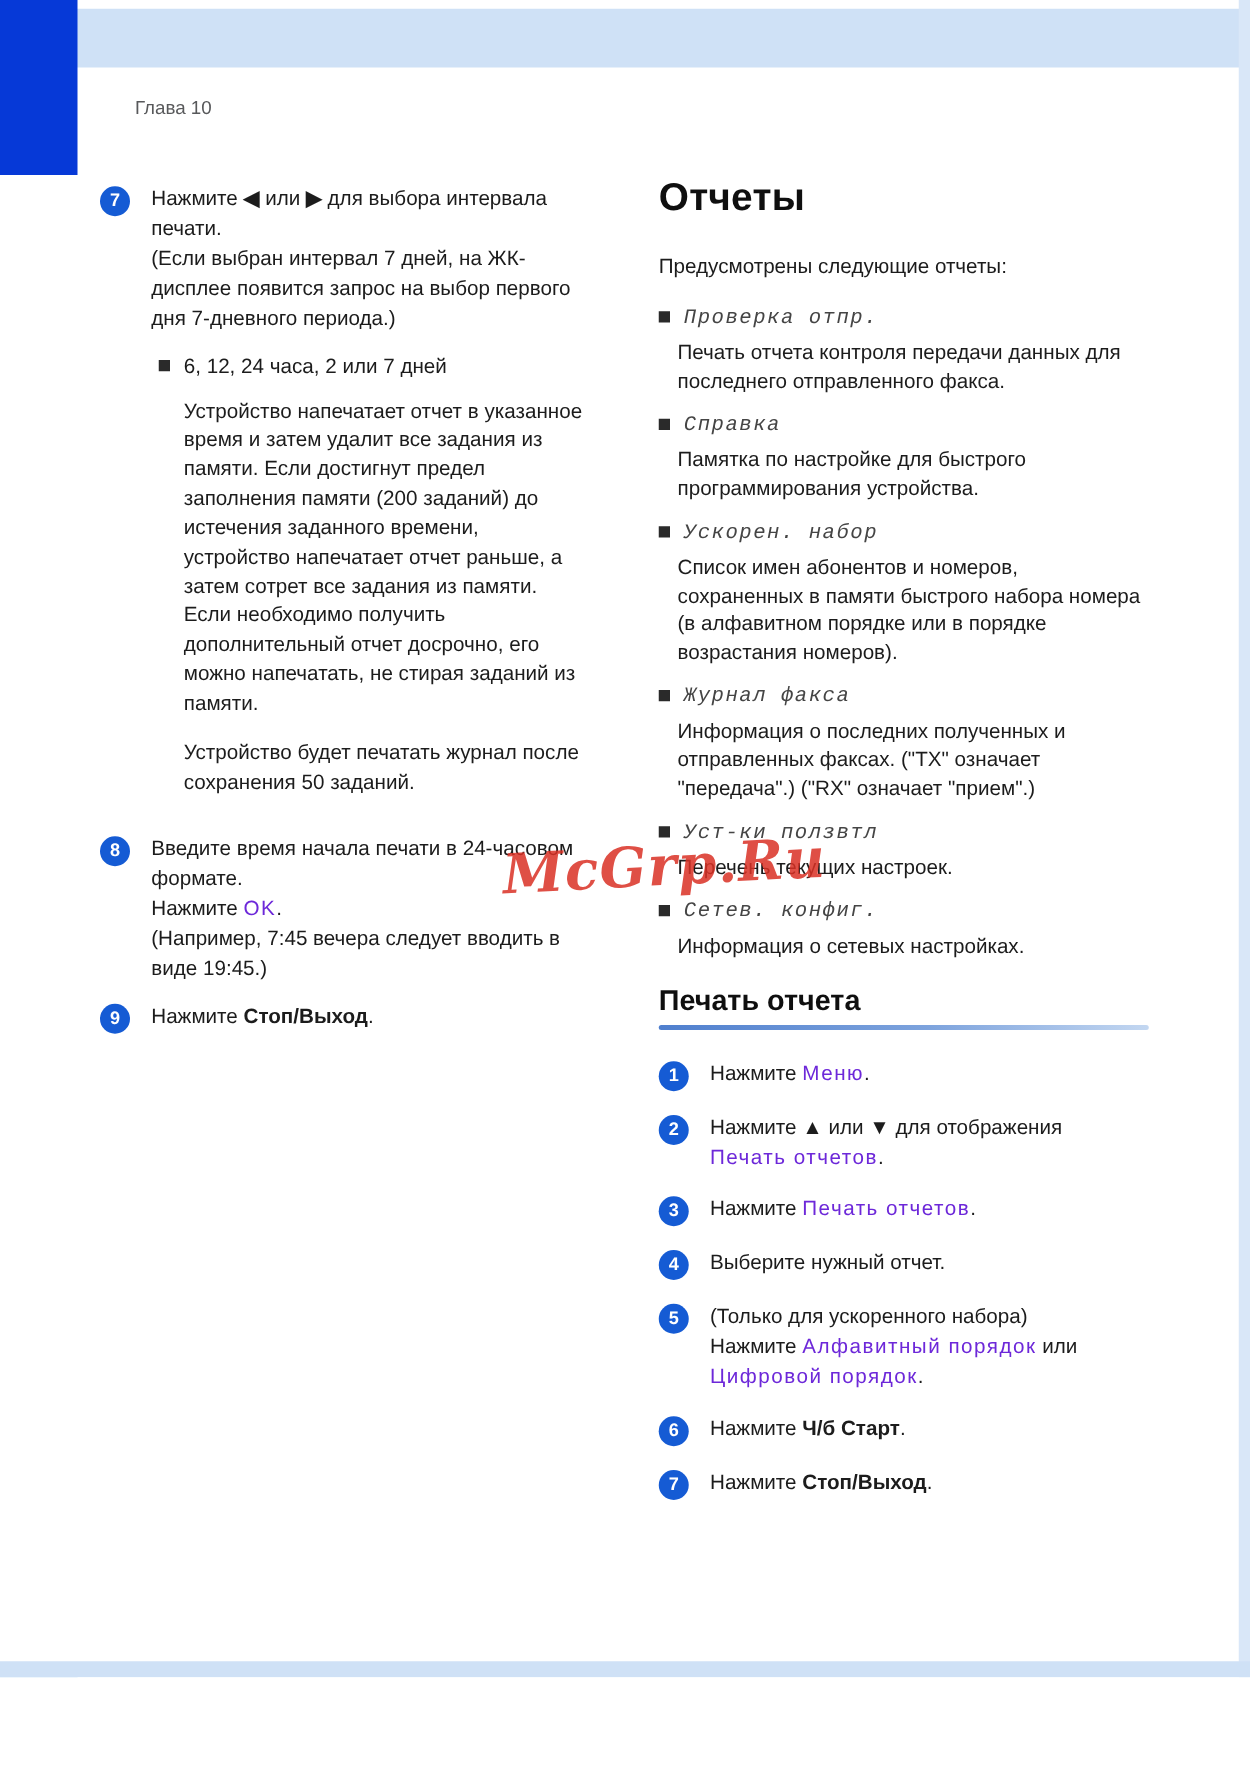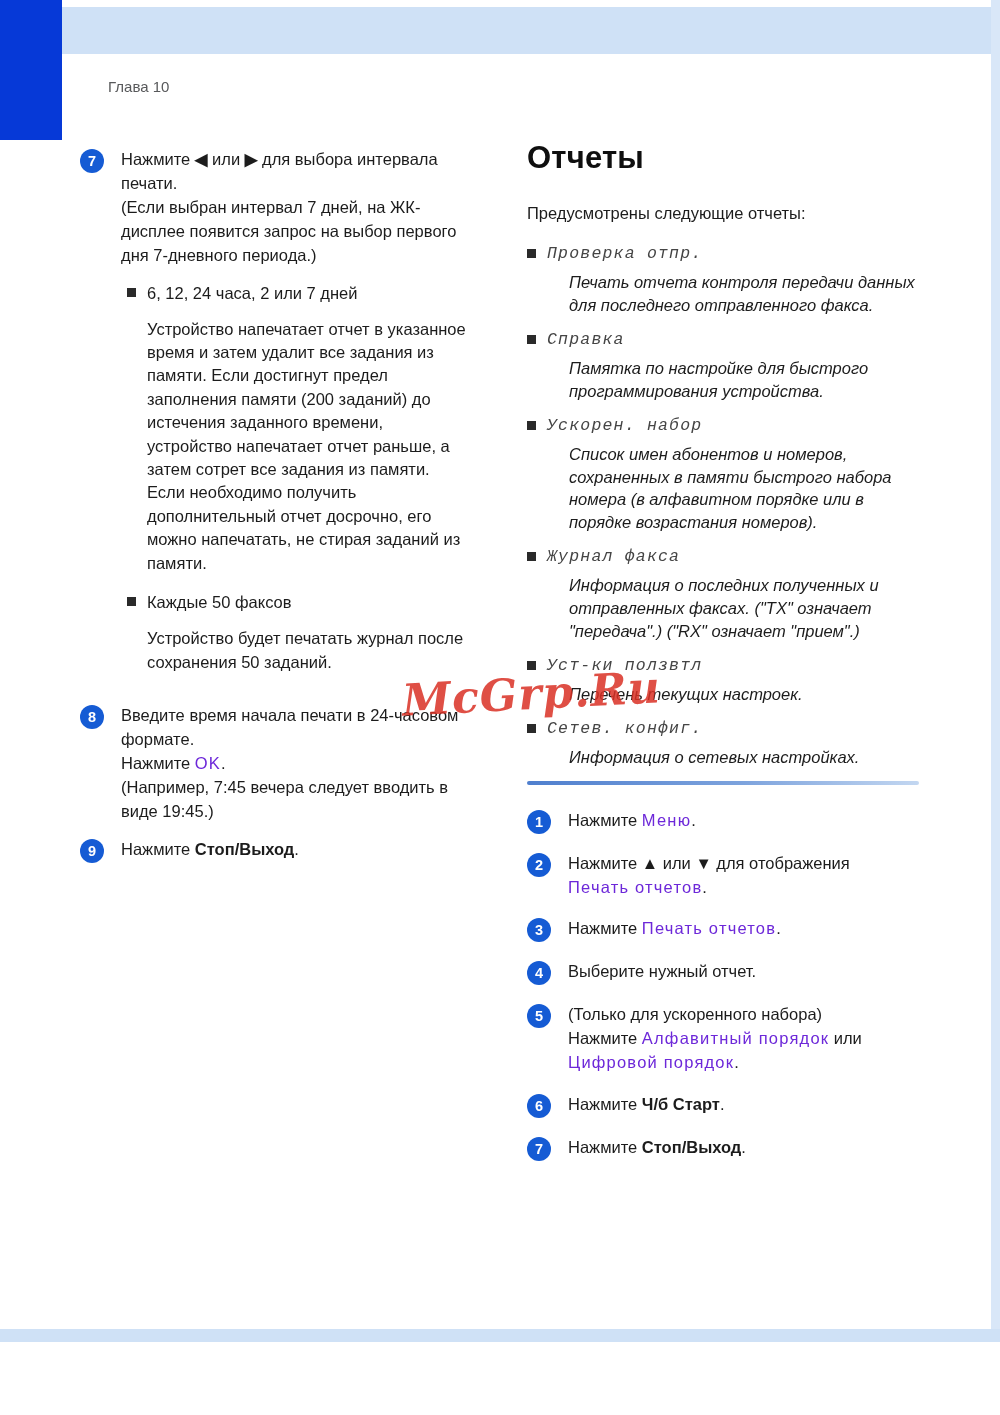--- a/index.html
+++ b/index.html
@@ -34,21 +34,21 @@
 
   
   .title{margin:0 0 26px 0;font-size:31px;font-weight:bold;color:#0f0f0f;letter-spacing:.2px;}
   .intro{margin:0 0 18px 0;font-size:16.5px;line-height:1.4;}
   .report-item{margin-bottom:12px;}
   .name-row{display:flex;gap:11px;align-items:flex-start;margin-bottom:6px;font-style:italic;}
   .mono{font-family:"Liberation Mono","DejaVu Sans Mono",monospace;color:#454545;
         font-size:16.5px;letter-spacing:1.2px;line-height:1.35;}
   .seg-m{font-family:Liberation Sans, sans-serif;color:#6d28d9;letter-spacing:1.2px;}
   .seg-b{font-weight:bold;}
-  .report-desc{margin-left:42px;font-size:16.5px;line-height:1.38;font-style:italic;}
+  .report-desc{margin-left:15px;font-size:16.5px;line-height:1.38;}
   .subheading{margin:18px 0 6px 0;font-size:23px;font-weight:bold;color:#0f0f0f;}
   .rule{height:4px;background:linear-gradient(to right,#4f7fce 0%,#7da3dd 55%,#c3d7f1 100%);
         margin-bottom:24px;border-radius:2px;}
 
   
   .watermark{position:absolute;left:402px;top:668px;z-index:5;
              font-family:"DejaVu Serif","Liberation Serif",serif;font-style:italic;font-weight:bold;
              font-size:44px;color:rgba(217,48,37,0.85);transform:rotate(-3deg);letter-spacing:1px;
              pointer-events:none;}
 
@@ -73,24 +73,20 @@
     <div class="step">
       <div class="step-num">7</div>
       <div class="step-content">
         <div class="step-body"><span>Нажмите </span><span class="seg-b">◀</span><span> или </span><span class="seg-b">▶</span><span> для выбора интервала печати.
 (Если выбран интервал 7 дней, на ЖК-дисплее появится запрос на выбор первого дня 7-дневного периода.)</span></div>
         <div class="bullet-item">
           <span class="sq"></span>
           <span>6, 12, 24 часа, 2 или 7 дней</span>
         </div>
         <div class="indent-para">Устройство напечатает отчет в указанное время и затем удалит все задания из памяти. Если достигнут предел заполнения памяти (200 заданий) до истечения заданного времени, устройство напечатает отчет раньше, а затем сотрет все задания из памяти. Если необходимо получить дополнительный отчет досрочно, его можно напечатать, не стирая заданий из памяти.</div>
-        <div class="bullet-item">
-          <span class="sq"></span>
-          <span>Каждые 50 факсов</span>
-        </div>
         <div class="indent-para">Устройство будет печатать журнал после сохранения 50 заданий.</div>
       </div>
     </div>
 
     <div class="step">
       <div class="step-num">8</div>
       <div class="step-content">
         <div class="step-body"><span>Введите время начала печати в 24-часовом формате.
 Нажмите </span><span class="seg-m">OK</span><span>.
 (Например, 7:45 вечера следует вводить в виде 19:45.)</span></div>
@@ -152,20 +148,21 @@
     </div>
 
     <div class="report-item">
       <div class="name-row">
         <span class="sq"></span>
         <span class="mono">Сетев. конфиг.</span>
       </div>
       <div class="report-desc">Информация о сетевых настройках.</div>
     </div>
 
+    <h2 class="subheading">Печать отчета</h2>
     <div class="rule"></div>
 
     <div class="step pstep">
       <div class="step-num">1</div>
       <div class="step-body"><span>Нажмите </span><span class="seg-m">Меню</span><span>.</span></div>
     </div>
     <div class="step pstep">
       <div class="step-num">2</div>
       <div class="step-body"><span>Нажмите </span><span class="seg-b">▲</span><span> или </span><span class="seg-b">▼</span><span> для отображения
 </span><span class="seg-m">Печать отчетов</span><span>.</span></div>

